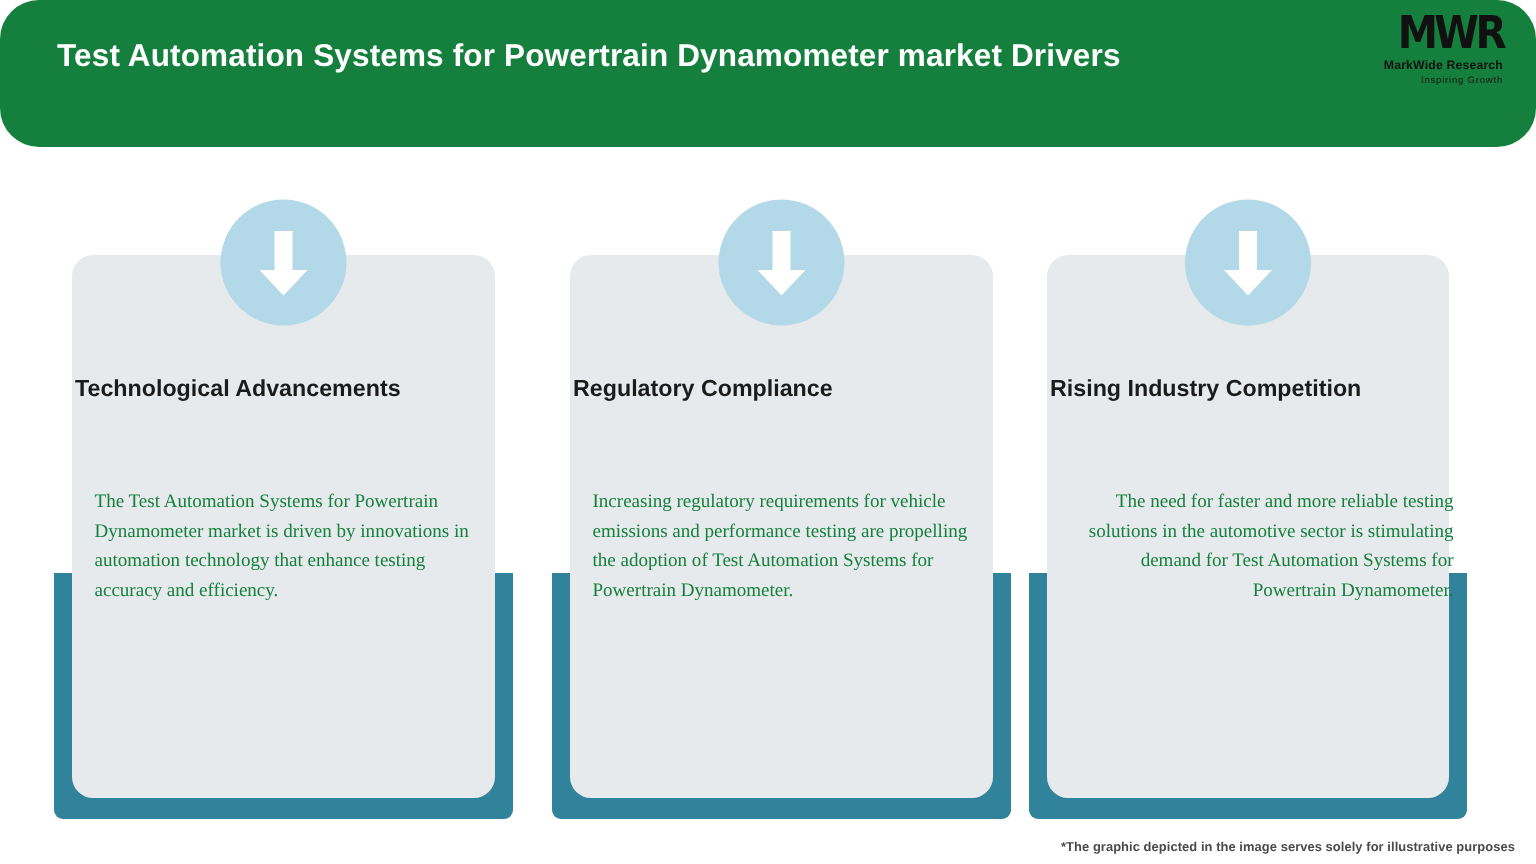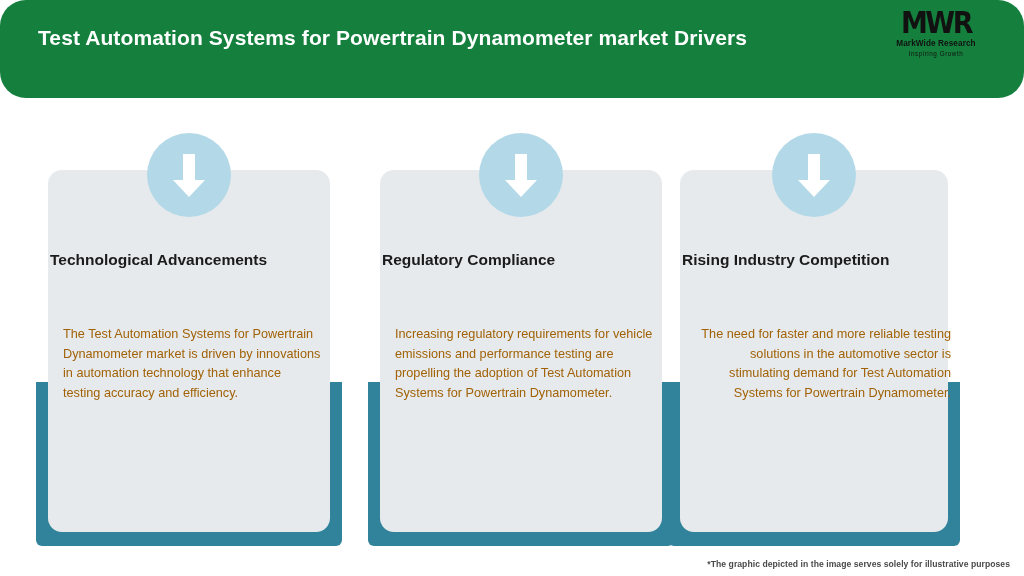--- a/index.html
+++ b/index.html
@@ -38,25 +38,25 @@
     color: #ffffff;
     font-size: 21px;
     font-weight: bold;
     letter-spacing: 0.1px;
     line-height: 28px;
   }
 
   
   .logo {
     position: absolute;
-    right: 36px;
+    right: 22px;
     top: 8px;
     width: 104px;
     height: 56px;
-    text-align: center;
+    text-align: right;
   }
   .logo-mark {
     font-size: 27px;
     font-weight: bold;
     color: #111111;
     letter-spacing: -2.4px;
     line-height: 29px;
     font-family: "DejaVu Sans", sans-serif;
     transform: scaleY(1.12);
   }
@@ -85,21 +85,21 @@
   }
 
   .card-wrap {
     position: absolute;
     top: 0;
     width: 306px;
     height: 450px;
   }
   .card-wrap.c0 { left: 36px; }
   .card-wrap.c1 { left: 368px; }
-  .card-wrap.c2 { left: 668px; width: 292px; }
+  .card-wrap.c2 { left: 686px; width: 292px; }
 
   
   .bracket {
     position: absolute;
     left: 0;
     top: 284px;
     width: 100%;
     height: 164px;
     background: #31839b;
     border-radius: 0 0 6px 6px;
@@ -143,23 +143,23 @@
     color: #1b1b1b;
     line-height: 20px;
   }
 
   .card-body {
     position: absolute;
     top: 227px;
     left: 27px;
     width: calc(100% - 48px);
     font-size: 12.7px;
-    color: #a16207;
+    color: #15803d;
     line-height: 19.6px;
-    font-family: Liberation Sans, sans-serif;
+    font-family: Liberation Serif, serif;
   }
   .c2 .card-body { width: calc(100% - 36px); text-align: right; }
 
   
   .footer-source {
     position: absolute;
     left: 394px;
     top: 556px;
     font-size: 11.5px;
     font-weight: bold;

